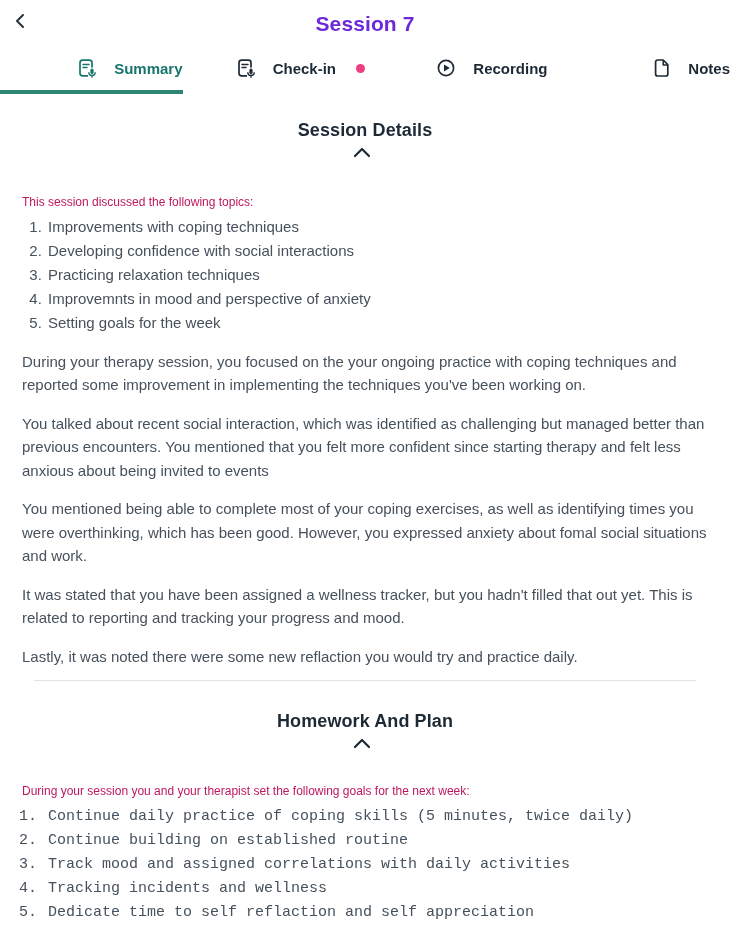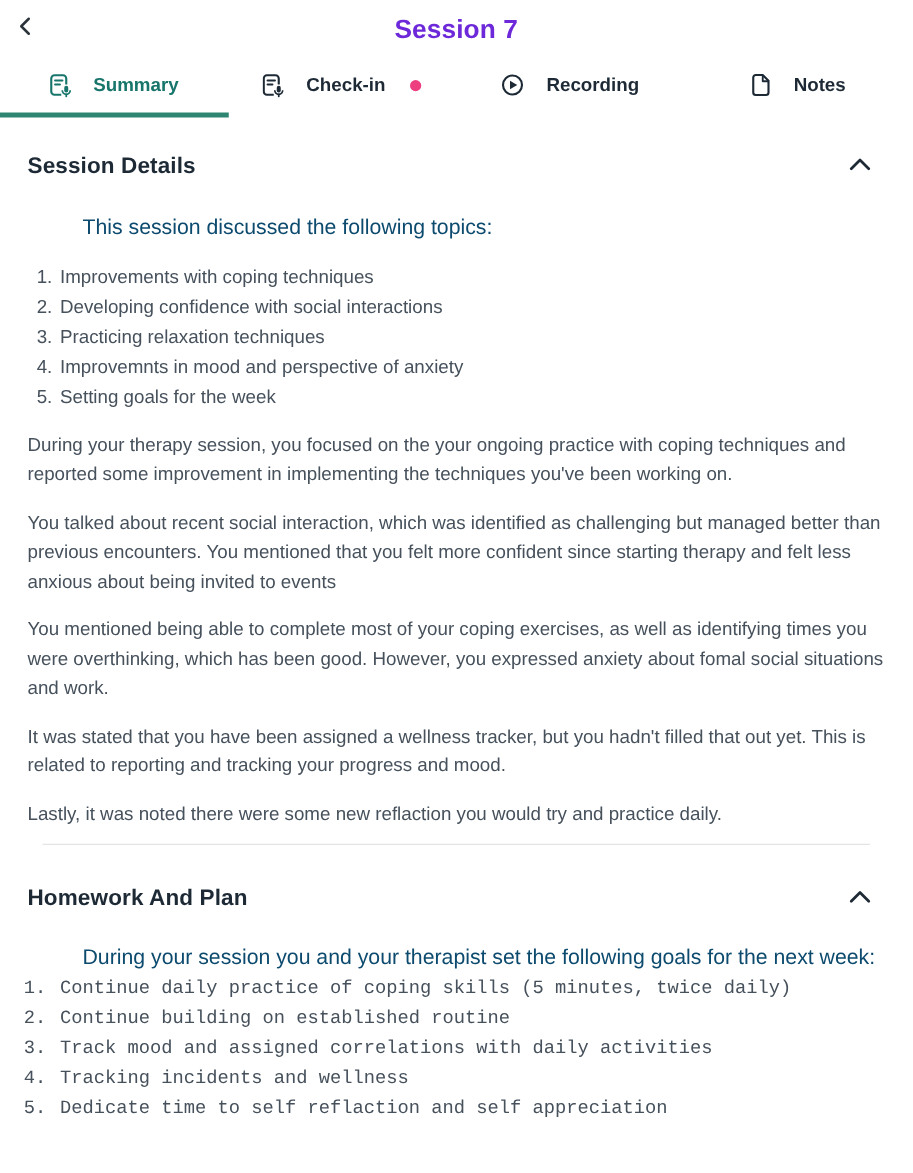--- a/index.html
+++ b/index.html
@@ -47,21 +47,21 @@
   .tabs {
     display: flex;
     width: 100%;
     margin-top: 8px;
   }
   .tab {
     flex: 1 1 0;
     height: 38px;
     display: flex;
     align-items: center;
-    justify-content: center;
+    justify-content: flex-end;
     gap: 18px;
     background: none;
     border: none;
     cursor: pointer;
     font-family: inherit;
     font-size: 15px;
     font-weight: 600;
     color: #1d2a36;
     position: relative;
     padding-bottom: 6px;
@@ -88,20 +88,21 @@
 
   
   .content {
     padding: 0 22px;
   }
   .section { padding-top: 30px; }
   .section-header {
     display: flex;
     align-items: center;
     justify-content: space-between;
+    flex-direction: column;
   }
   .section-title {
     font-size: 18px;
     font-weight: 700;
     color: #1d2a36;
     letter-spacing: 0.1px;
   }
   .collapse-btn {
     background: none;
     border: none;
@@ -110,27 +111,25 @@
     width: 28px;
     height: 24px;
     display: flex;
     align-items: center;
     justify-content: center;
     margin-right: 6px;
   }
 
   .intro {
     margin-top: 26px;
-    font-size: 17px;
+    font-size: 12px;
     line-height: 23.5px;
-    color: #0c4a6e;
-    margin-left: 44px;
+    color: #be185d;
   }
   ol.topic-list {
-    margin-top: 16px;
     padding-left: 24px;
     font-size: 15px;
     line-height: 24px;
     color: #46515c;
   }
   ol.topic-list li { padding-left: 2px; }
   .paragraphs p {
     margin-top: 15px;
     font-size: 15px;
     line-height: 23.5px;

